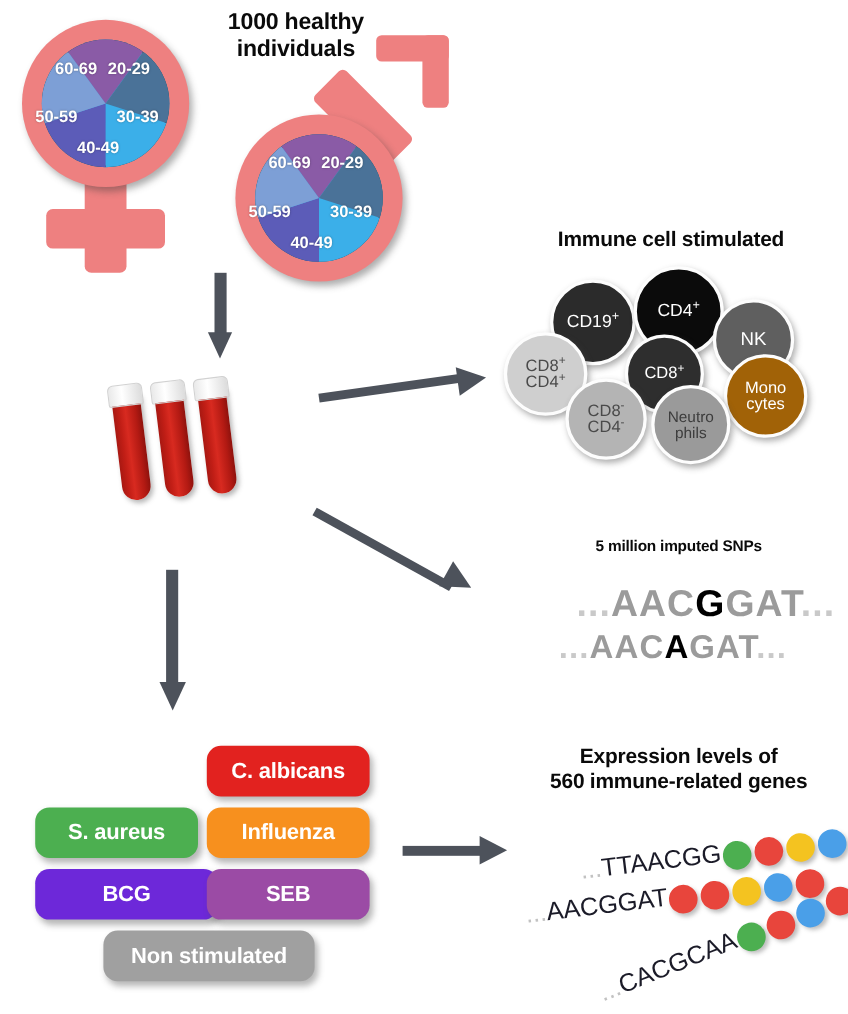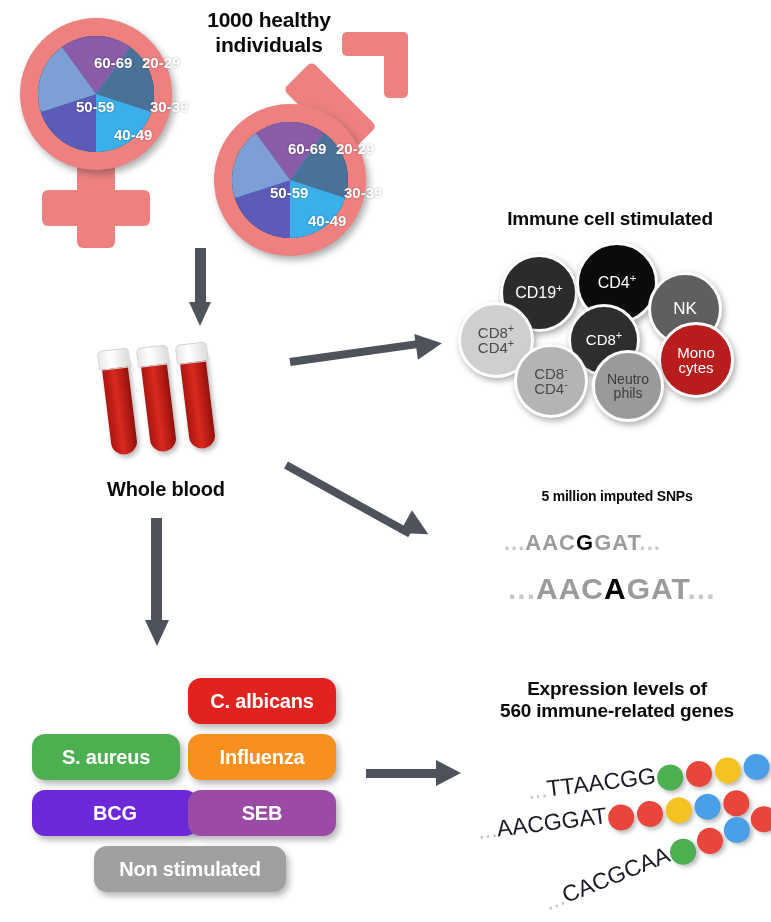--- a/index.html
+++ b/index.html
@@ -40,21 +40,20 @@
     position: absolute; left: 50%; top: 50%;
     width: 50%; height: 50%;
     transform-origin: 0% 0%;
   }
   .pielabel {
     position: absolute;
     color: #ffffff;
     font-weight: bold;
     white-space: nowrap;
     text-shadow: 0 0 2px rgba(0,0,0,0.35);
-    margin-left: 44px;
   }
 
   
   .tube { position:absolute; transform-origin: 50% 100%; }
   .tube-body {
     position:absolute; left:0; top:10px;
     width:26px; height:96px;
     border-radius: 3px 3px 13px 13px;
     background: linear-gradient(to right, #a81812 0%, #c11e16 22%, #d82a20 44%, #b31a13 78%, #8e120d 100%);
     box-shadow: 2px 3px 5px rgba(50,50,50,0.35);
@@ -190,21 +189,20 @@
       <div class="tube-body"></div>
       <div class="tube-fill-top"></div>
       <div class="tube-neck"></div>
     </div>
     <div class="tube" style="left:84px; top:2px; width:32px; height:118px; transform: rotate(-7deg);">
       <div class="tube-body"></div>
       <div class="tube-fill-top"></div>
       <div class="tube-neck"></div>
     </div>
   </div>
-  <div class="abs heading" style="left:76px; top:478px; width:180px; font-size:20px;">Whole blood</div>
 
   <div class="abs" style="left:290px; top:330px; width:170px; height:50px;">
     <div class="arrow-shaft" style="left:0px; top:28px; width:134px; height:8px; transform: rotate(-8deg); transform-origin:0% 50%;"></div>
     <div class="arrow-head" style="left:126px; top:2px; border-top:13px solid transparent; border-bottom:13px solid transparent; border-left:26px solid #4d525b; transform: rotate(-8deg);"></div>
   </div>
 
   <div class="abs" style="left:286px; top:455px; width:180px; height:110px;">
     <div class="arrow-shaft" style="left:0px; top:6px; width:142px; height:8px; transform: rotate(29deg); transform-origin:0% 50%;"></div>
     <div class="arrow-head" style="left:118px; top:60px; border-top:13px solid transparent; border-bottom:13px solid transparent; border-left:26px solid #4d525b; transform: rotate(29deg);"></div>
   </div>
@@ -227,35 +225,35 @@
     <div class="cell" style="left:196px; top:32px; width:74px; height:74px; background:#5f5f5f; color:#ffffff; font-size:17px;">
       <span>NK</span>
     </div>
 
     <div class="cell" style="left:6px; top:62px; width:76px; height:76px; background:#cfcfcf; color:#4a4a4a; font-size:15px;">
       <span>CD8<sup>+</sup><br>CD4<sup>+</sup></span>
     </div>
     <div class="cell" style="left:116px; top:64px; width:72px; height:72px; background:#2e2e2e; color:#ffffff; font-size:15px;">
       <span>CD8<sup>+</sup></span>
     </div>
-    <div class="cell" style="left:206px; top:82px; width:76px; height:76px; background:#b91c1c; color:#ffffff; font-size:15px;">
+    <div class="cell" style="left:206px; top:82px; width:76px; height:76px; background:#a16207; color:#ffffff; font-size:15px;">
       <span>Mono<br>cytes</span>
     </div>
 
     <div class="cell" style="left:62px; top:104px; width:74px; height:74px; background:#b4b4b4; color:#4a4a4a; font-size:15px;">
       <span>CD8<sup>-</sup><br>CD4<sup>-</sup></span>
     </div>
     <div class="cell" style="left:140px; top:110px; width:72px; height:72px; background:#9a9a9a; color:#3c3c3c; font-size:14px;">
       <span>Neutro<br>phils</span>
     </div>
   </div>
 
   <div class="abs heading" style="left:470px; top:488px; width:294px; font-size:14px;">5 million imputed SNPs</div>
 
-  <div class="snpline" style="left:504px; top:530px; font-size:22px; letter-spacing:1px;">
+  <div class="snpline" style="left:524px; top:530px; font-size:34px; letter-spacing:1px;">
     <span class="dim">...</span><span class="mid">AAC</span><span class="hit">G</span><span class="mid">GAT</span><span class="dim">...</span>
   </div>
 
   <div class="snpline" style="left:508px; top:572px; font-size:30px; letter-spacing:1px;">
     <span class="dim">...</span><span class="mid">AAC</span><span class="hit">A</span><span class="mid">GAT</span><span class="dim">...</span>
   </div>
 
   <div class="abs" style="left:32px; top:678px; width:320px; height:220px;">
     <div class="pill" style="left:156px; top:0px;  width:148px; height:46px; background:#e2221f; font-size:20px;border-radius:13px;">C. albicans</div>
     <div class="pill" style="left:0px;   top:56px; width:148px; height:46px; background:#4caf50; font-size:20px;">S. aureus</div>

